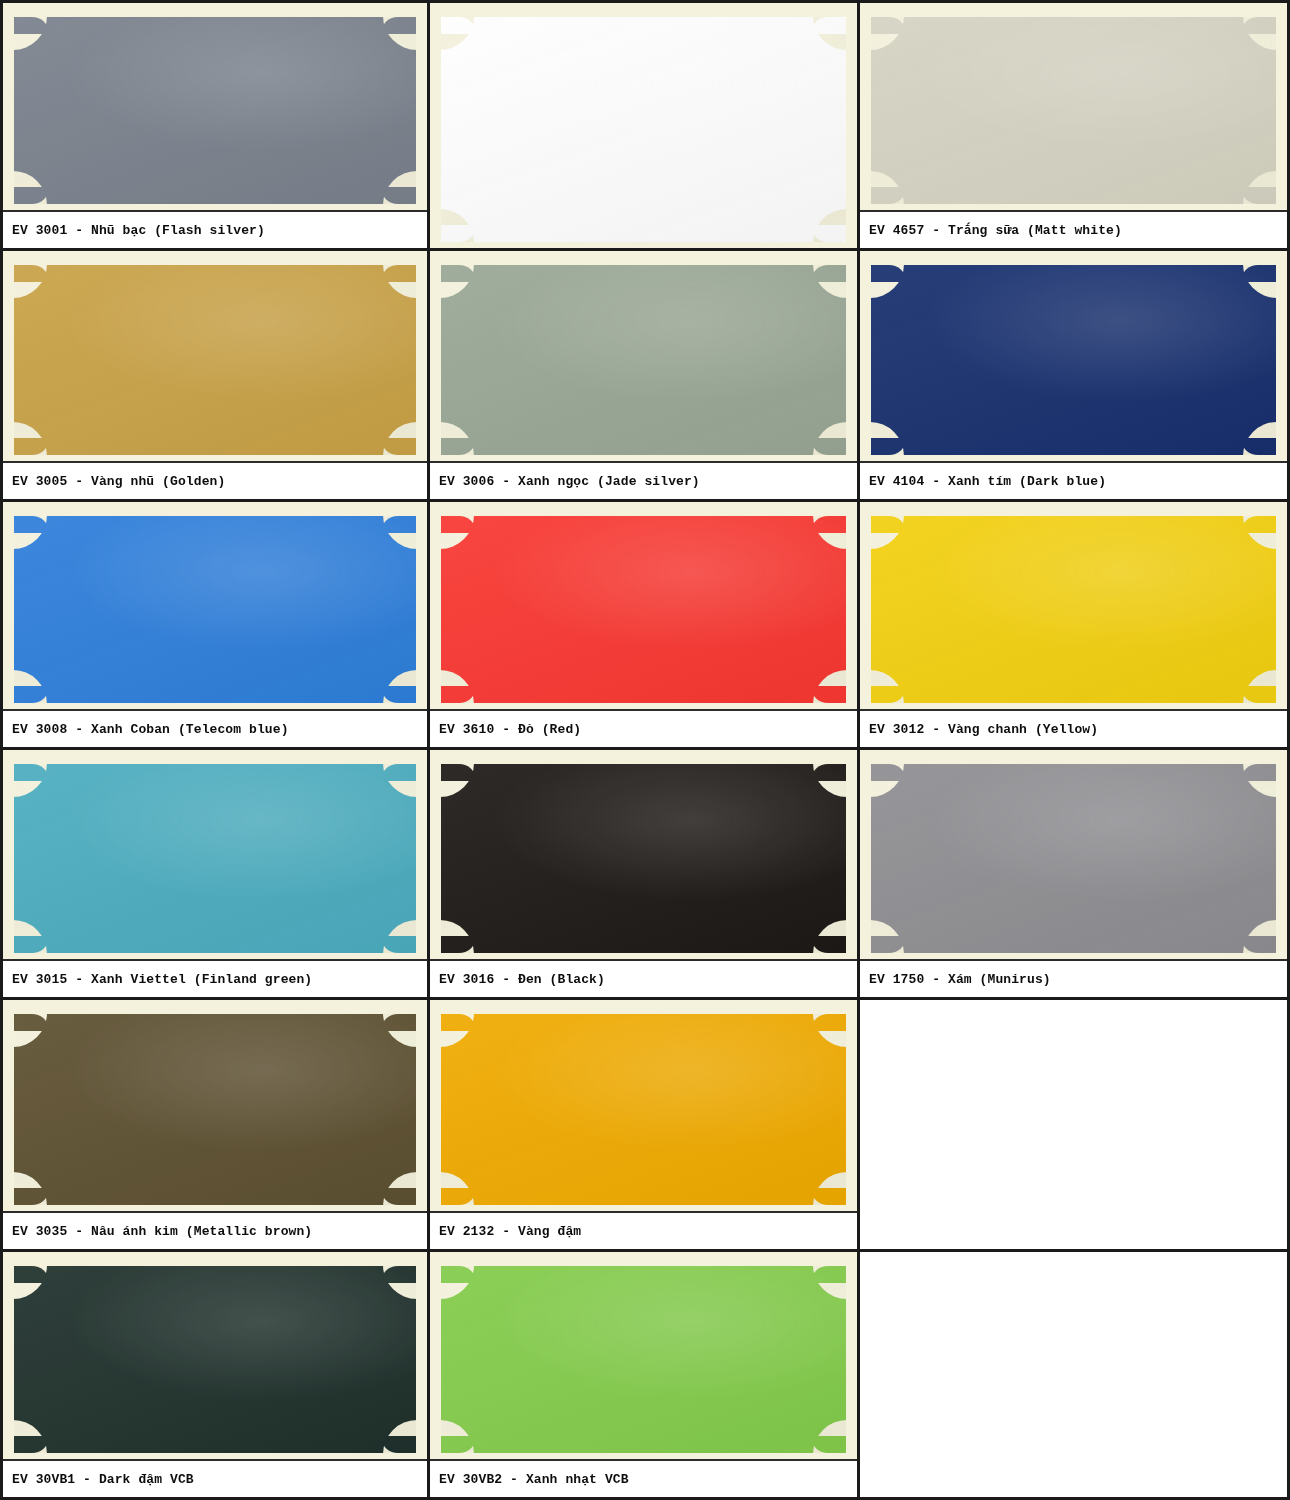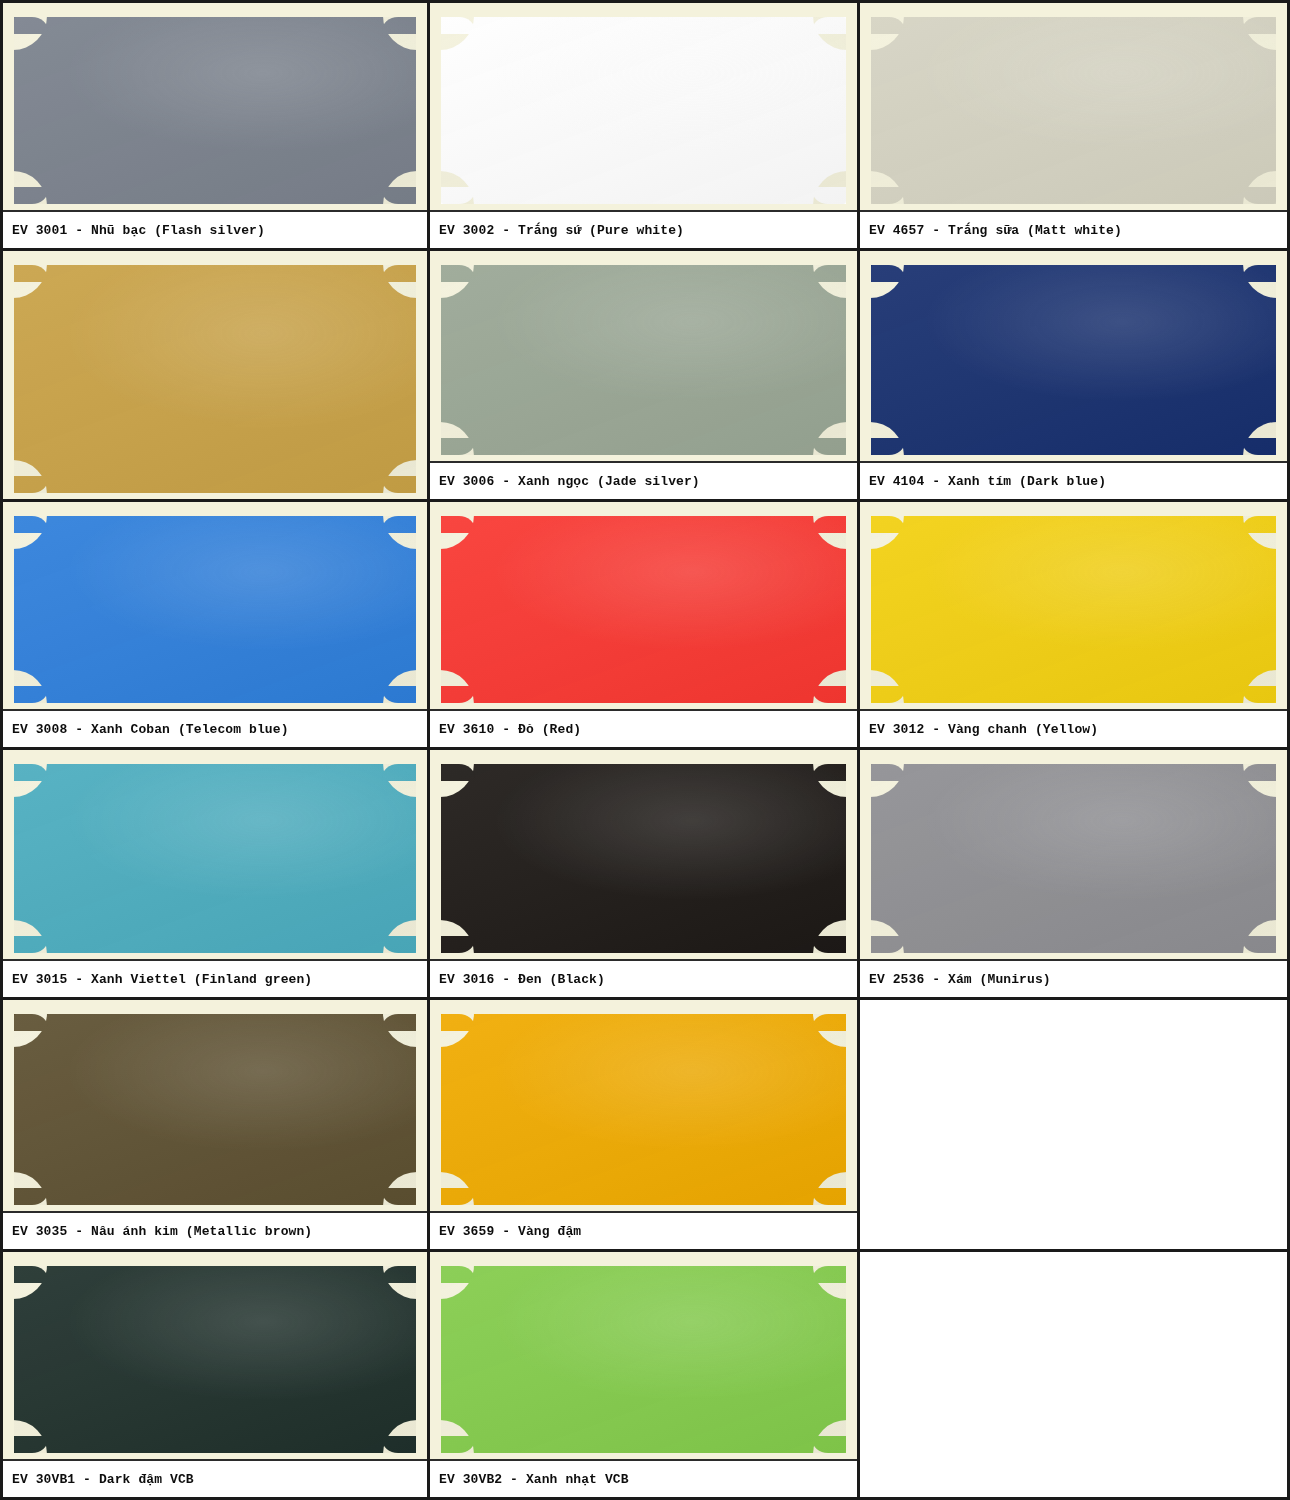--- a/index.html
+++ b/index.html
@@ -155,23 +155,20 @@
           <div class="notch tr" style="background: rgb(244, 242, 220);"></div>
           <div class="notch bl" style="background: rgb(244, 242, 220);"></div>
           <div class="notch br" style="background: rgb(244, 242, 220);"></div>
           <div class="tab t-l"></div>
           <div class="tab t-r"></div>
           <div class="tab b-l"></div>
           <div class="tab b-r"></div>
           <div class="sheen"></div>
         </div>
       </div>
-      <div class="label-bar">
-        <span class="label-text">EV 3002 - Trắng sứ (Pure white)</span>
-      </div>
     </div>
     <div class="cell row-first">
       <div class="swatch-area">
         <div class="swatch" style="--sw: #d5d3c2;">
           <div class="face"></div>
           <div class="notch tl" style="background: rgb(244, 242, 220);"></div>
           <div class="notch tr" style="background: rgb(244, 242, 220);"></div>
           <div class="notch bl" style="background: rgb(244, 242, 220);"></div>
           <div class="notch br" style="background: rgb(244, 242, 220);"></div>
           <div class="tab t-l"></div>
@@ -193,20 +190,23 @@
           <div class="notch tr" style="background: rgb(244, 242, 220);"></div>
           <div class="notch bl" style="background: rgb(244, 242, 220);"></div>
           <div class="notch br" style="background: rgb(244, 242, 220);"></div>
           <div class="tab t-l"></div>
           <div class="tab t-r"></div>
           <div class="tab b-l"></div>
           <div class="tab b-r"></div>
           <div class="sheen"></div>
         </div>
       </div>
+      <div class="label-bar">
+        <span class="label-text">EV 3005 - Vàng nhũ (Golden)</span>
+      </div>
     </div>
     <div class="cell">
       <div class="swatch-area">
         <div class="swatch" style="--sw: #9aa795;">
           <div class="face"></div>
           <div class="notch tl" style="background: rgb(244, 242, 220);"></div>
           <div class="notch tr" style="background: rgb(244, 242, 220);"></div>
           <div class="notch bl" style="background: rgb(244, 242, 220);"></div>
           <div class="notch br" style="background: rgb(244, 242, 220);"></div>
           <div class="tab t-l"></div>
@@ -343,21 +343,21 @@
           <div class="notch bl" style="background: rgb(244, 242, 220);"></div>
           <div class="notch br" style="background: rgb(244, 242, 220);"></div>
           <div class="tab t-l"></div>
           <div class="tab t-r"></div>
           <div class="tab b-l"></div>
           <div class="tab b-r"></div>
           <div class="sheen"></div>
         </div>
       </div>
       <div class="label-bar">
-        <span class="label-text">EV 2536 - Xám (Munirus)</span>
+        <span class="label-text">EV 1750 - Xám (Munirus)</span>
       </div>
     </div>
     <div class="cell col-first">
       <div class="swatch-area">
         <div class="swatch" style="--sw: #5e5132;">
           <div class="face"></div>
           <div class="notch tl" style="background: rgb(244, 242, 220);"></div>
           <div class="notch tr" style="background: rgb(244, 242, 220);"></div>
           <div class="notch bl" style="background: rgb(244, 242, 220);"></div>
           <div class="notch br" style="background: rgb(244, 242, 220);"></div>
@@ -381,21 +381,21 @@
           <div class="notch bl" style="background: rgb(244, 242, 220);"></div>
           <div class="notch br" style="background: rgb(244, 242, 220);"></div>
           <div class="tab t-l"></div>
           <div class="tab t-r"></div>
           <div class="tab b-l"></div>
           <div class="tab b-r"></div>
           <div class="sheen"></div>
         </div>
       </div>
       <div class="label-bar">
-        <span class="label-text">EV 3659 - Vàng đậm</span>
+        <span class="label-text">EV 2132 - Vàng đậm</span>
       </div>
     </div>
     <div class="cell empty">
       <div class="swatch-area"></div>
     </div>
     <div class="cell col-first">
       <div class="swatch-area">
         <div class="swatch" style="--sw: #20312c;">
           <div class="face"></div>
           <div class="notch tl" style="background: rgb(244, 242, 220);"></div>

